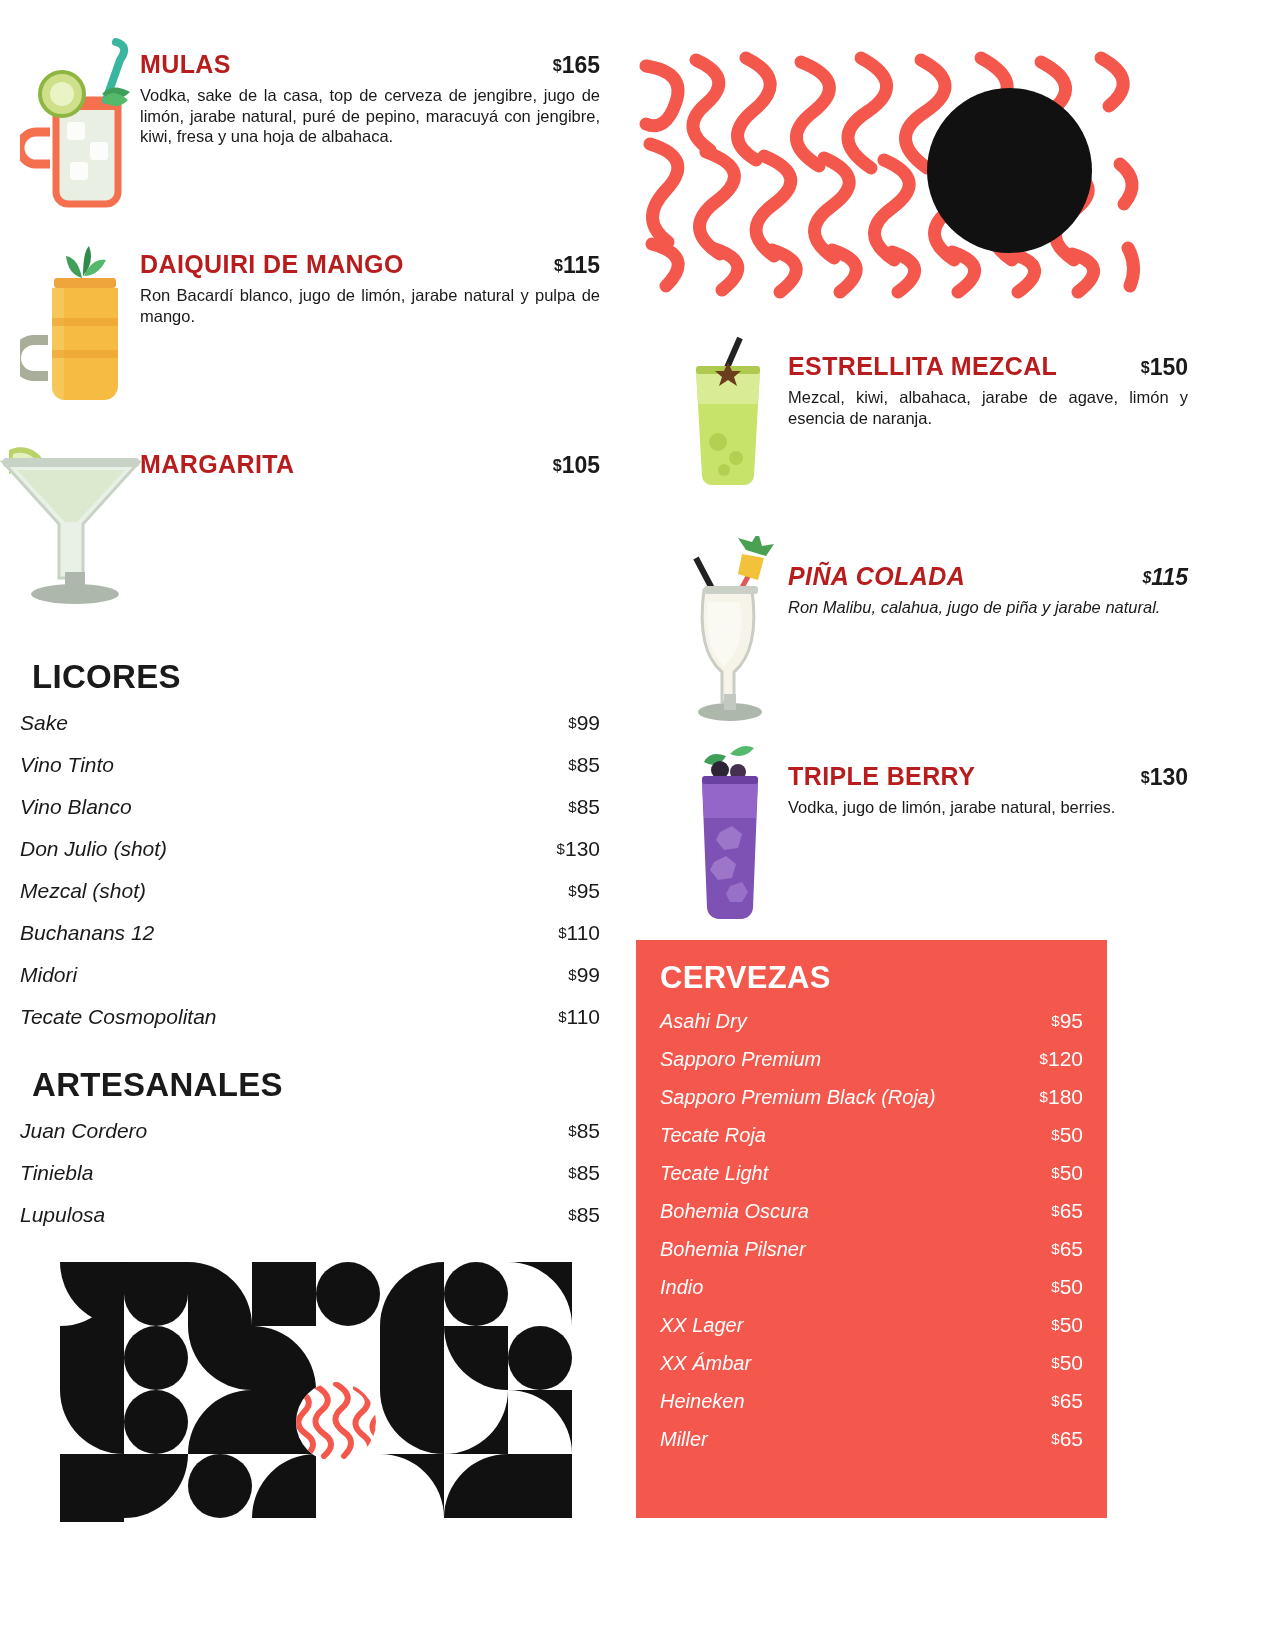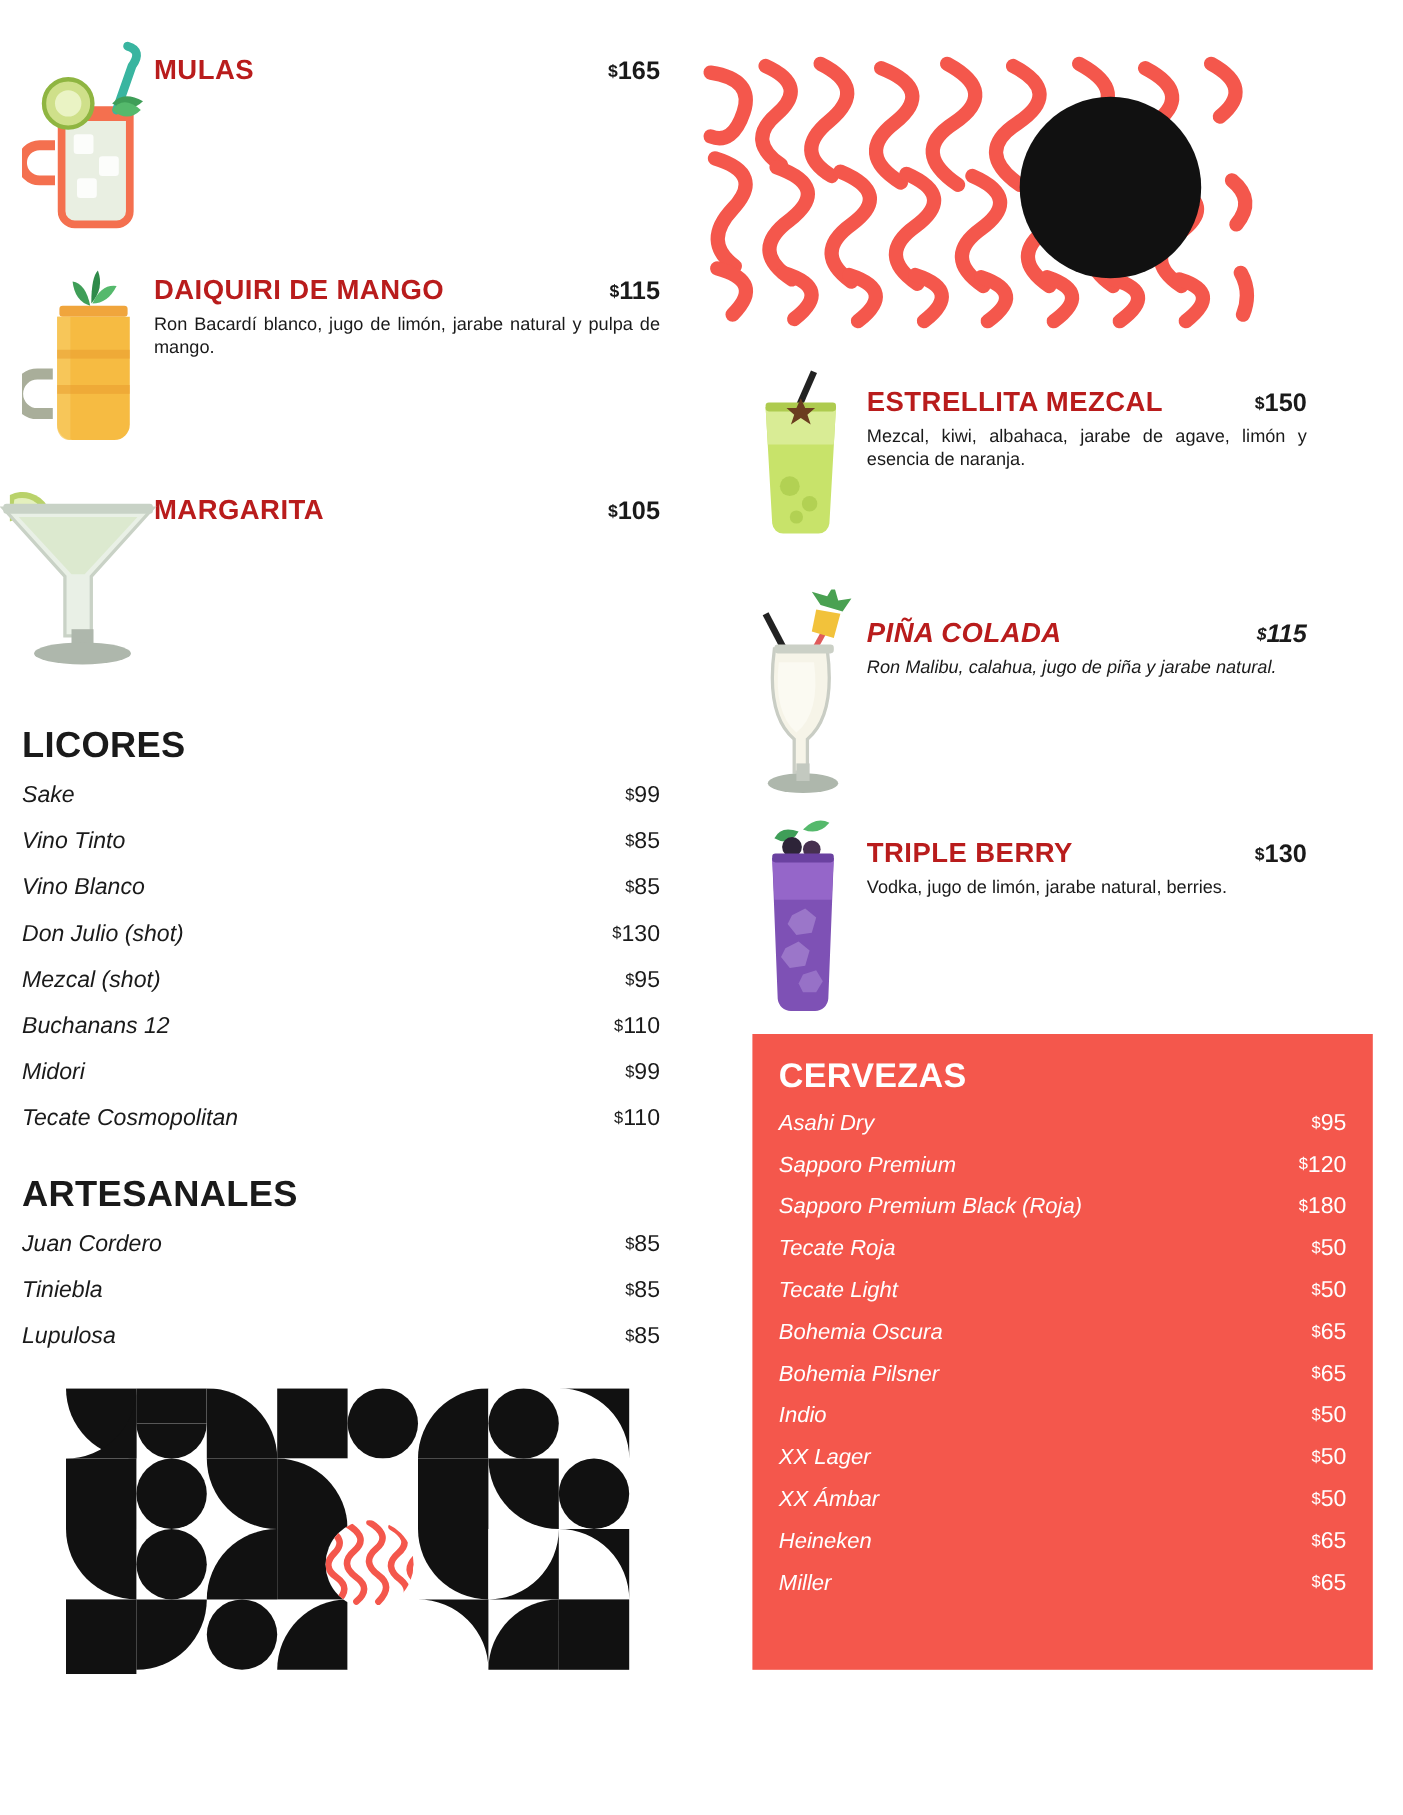--- a/index.html
+++ b/index.html
@@ -73,44 +73,43 @@
     line-height: 1.25;
     text-align: justify;
     color: #1a1a1a;
   }
 
   
   .section-title {
     font-size: 33px;
     font-weight: bold;
     letter-spacing: 0.3px;
-    margin: 26px 0 6px 0;
+    margin: 26px 0 6px 12px;
   }
   .list-row {
     display: flex;
     justify-content: space-between;
     align-items: baseline;
     font-size: 21px;
     padding: 9px 0 9px 0;
   }
   .list-row .nm { font-weight: normal; font-style: italic; }
   .list-row .pr { font-weight: normal; font-size: 21px; }
   .list-row .pr .cur { font-size: 15px; vertical-align: 2px; }
 
   
   .cervezas {
     position: absolute;
     left: 636px;
     top: 940px;
-    width: 564px;
+    width: 471px;
     height: 578px;
     background: #f4574c;
     color: #ffffff;
     padding: 18px 24px 10px 24px;
-    margin-left: 48px;
   }
   .cervezas .section-title { color:#fff; margin: 2px 0 6px 0; font-size: 31px; }
   .cervezas .list-row { font-size: 20px; padding: 7px 0; color:#fff; }
 
   
   .banner {
     position: absolute;
     left: 636px;
     top: 48px;
     width: 508px;
@@ -169,20 +168,21 @@
 
           <path d="M128 60 q-18 -10 -28 2 q16 10 28 -2z" fill="#3f9e58" transform="translate(-18,10)"></path>
           <path d="M122 74 q-16 -14 -26 0 q14 12 26 0z" fill="#55b96c" transform="translate(-14,4)"></path>
         </svg>
       </div>
       <div class="info">
         <div class="titleline">
           <h3>MULAS</h3>
           <span class="price"><span class="cur">$</span><span>165</span></span>
         </div>
+        <p>Vodka, sake de la casa, top de cerveza de jengibre, jugo de limón, jarabe natural, puré de pepino, maracuyá con jengibre, kiwi, fresa y una hoja de albahaca.</p>
       </div>
     </div>
 
     <div class="cocktail">
       <div class="art">
         <svg width="120" height="200" viewBox="0 0 120 200">
           <path d="M28 118 h-14 a18 18 0 0 0 0 36 h14" fill="none" stroke="#a9ae9a" stroke-width="10"></path>
           <rect x="34" y="56" width="62" height="10" rx="3" fill="#f0a53c"></rect>
           <path d="M32 66 h66 v98 a14 14 0 0 1 -14 14 h-38 a14 14 0 0 1 -14 -14 z" fill="#f6bb42"></path>
           <path d="M32 66 h12 v112 h-2 a12 12 0 0 1 -10 -12 z" fill="#f7c95f" opacity="0.8"></path>

